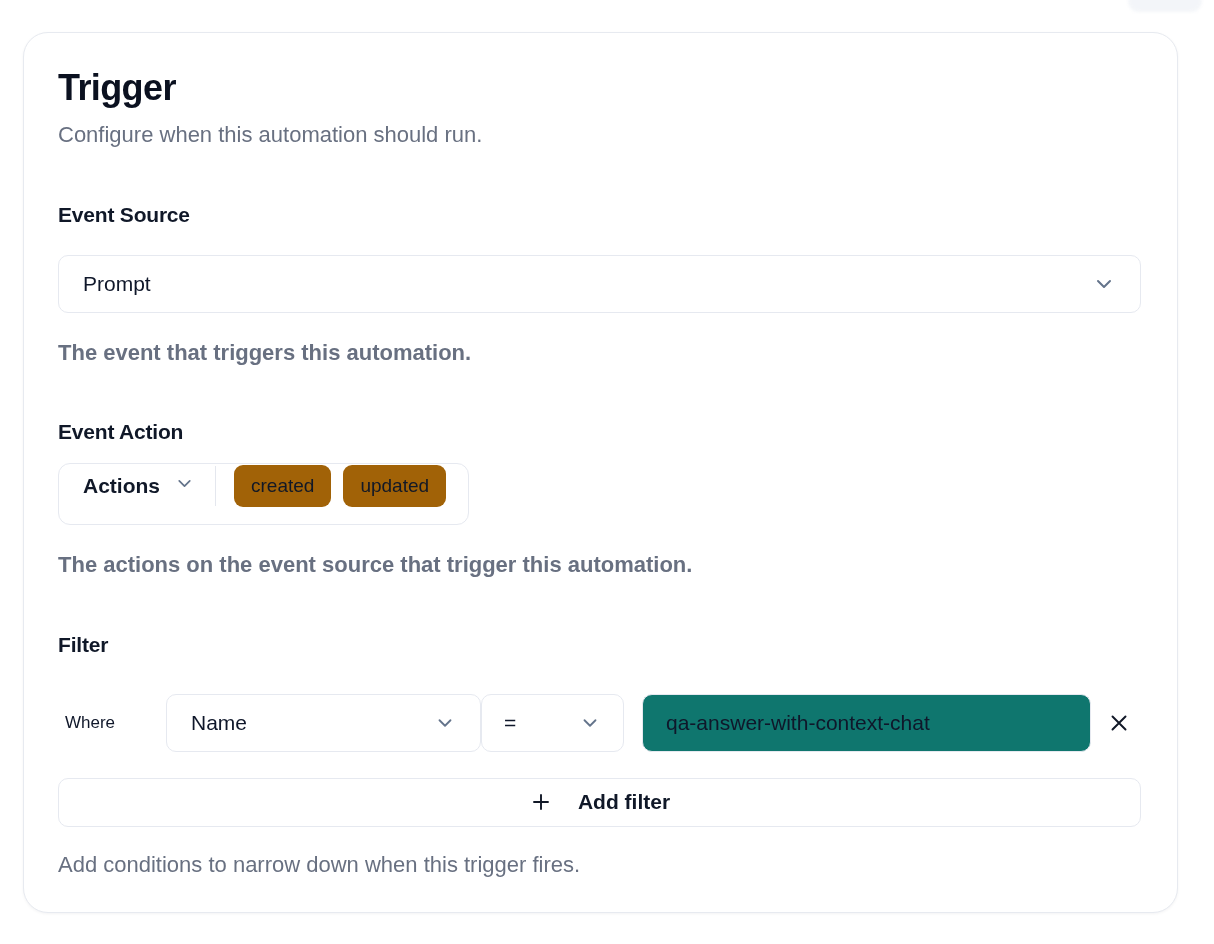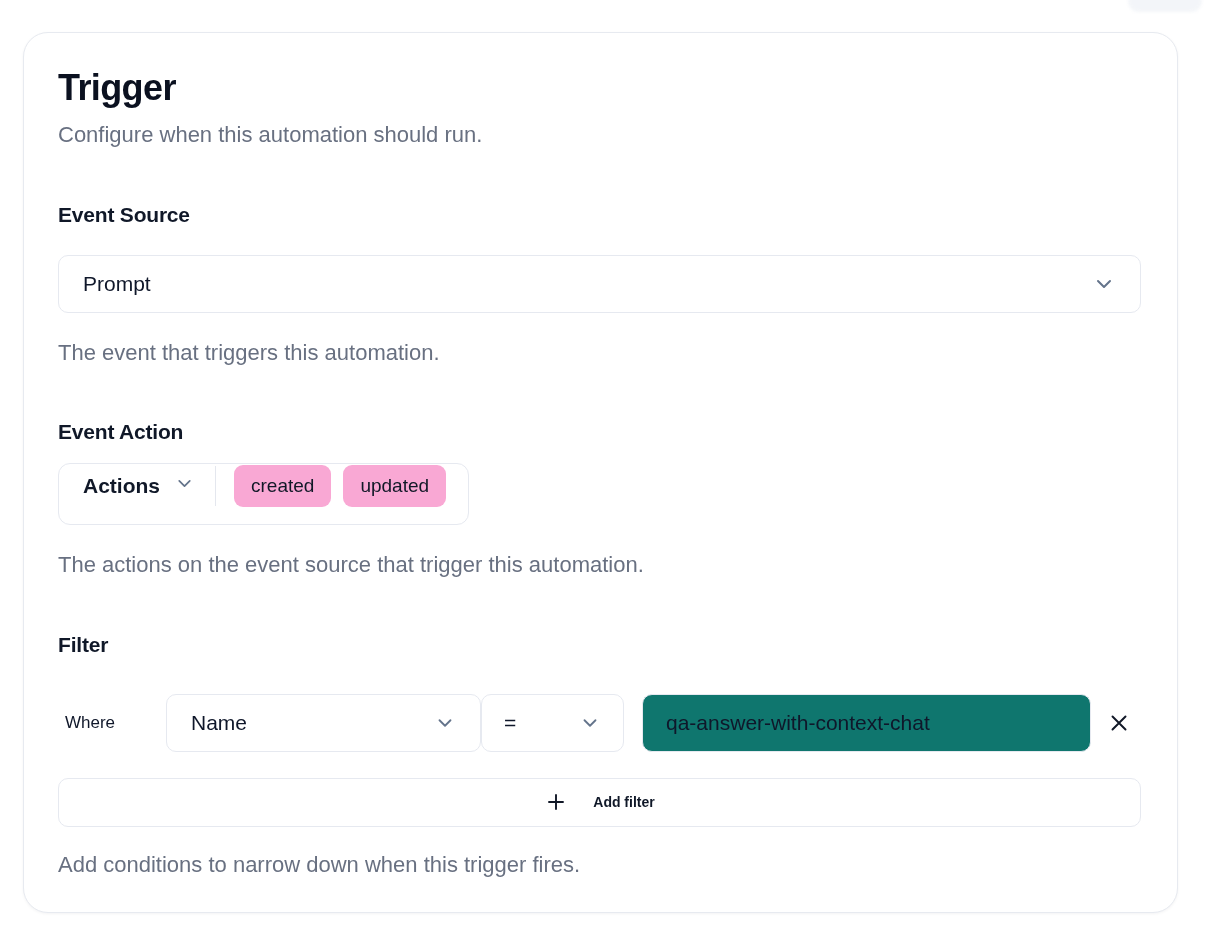--- a/index.html
+++ b/index.html
@@ -40,21 +40,21 @@
   }
   .field-label {
     font-size: 21px; font-weight: 700; color: #101828; letter-spacing: -0.2px;
   }
   .help {
     font-size: 22px; color: #687081; line-height: 1.25;
   }
 
   .mt-section { margin-top: 54px; }
   .mt-control { margin-top: 28px; }
-  .mt-help    { margin-top: 26px; }
+  .mt-help    { margin-top: 26px; font-weight: bold; }
 
   
   .selectbox {
     display: flex; align-items: center; justify-content: space-between;
     height: 58px;
     border: 1px solid #e6e9f0; border-radius: 10px;
     background: #ffffff;
     padding: 0 24px;
     font-size: 21px; color: #0f172a;
     cursor: pointer;
@@ -77,21 +77,21 @@
     font-size: 21px; font-weight: 700; color: #101828;
     cursor: pointer;
   }
   .v-divider {
     width: 1px; height: 40px; background: #e4e7ee;
     margin: 0 18px 0 20px;
   }
   .badge {
     display: inline-flex; align-items: center;
     height: 42px; padding: 0 17px;
-    background: #f9a8d4; border-radius: 9px;
+    background: #a16207; border-radius: 9px;
     font-size: 19px; color: #111827;
   }
   .badge + .badge { margin-left: 12px; }
 
   
   .filter-row {
     display: flex; align-items: center;
     margin-top: 37px;
   }
   .where-label {
@@ -117,21 +117,21 @@
     display: flex; align-items: center; justify-content: center;
     background: none; border: none; cursor: pointer; border-radius: 8px;
   }
 
   .add-filter-btn {
     margin-top: 26px;
     width: 100%; height: 49px;
     display: flex; align-items: center; justify-content: center; gap: 25px;
     background: #ffffff;
     border: 1px solid #e6e9f0; border-radius: 10px;
-    font-size: 14px; font-weight: 700; color: #101828;
+    font-size: 21px; font-weight: 700; color: #101828;
     font-family: "Liberation Sans", sans-serif;
     cursor: pointer;
   }
 </style>
 </head>
 <body>
 
 <div class="stage">
 
   <div class="top-artifact"></div>

